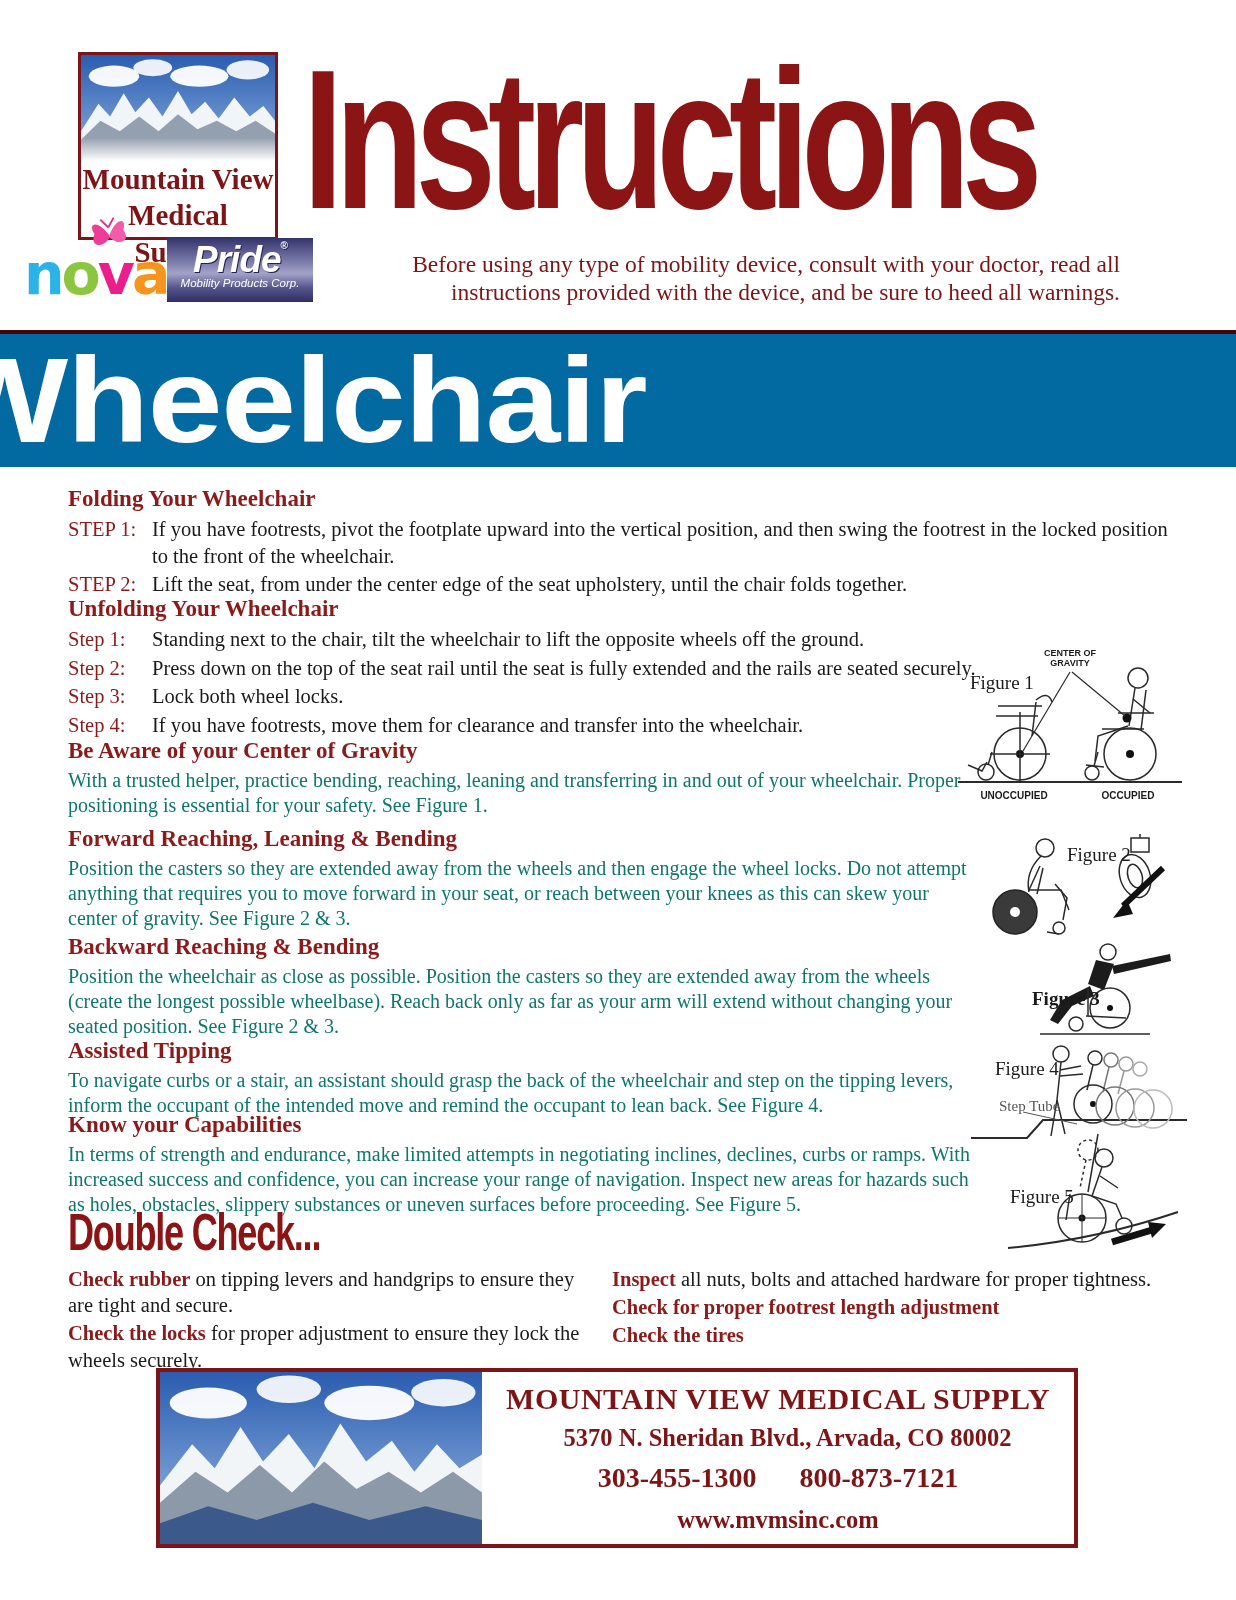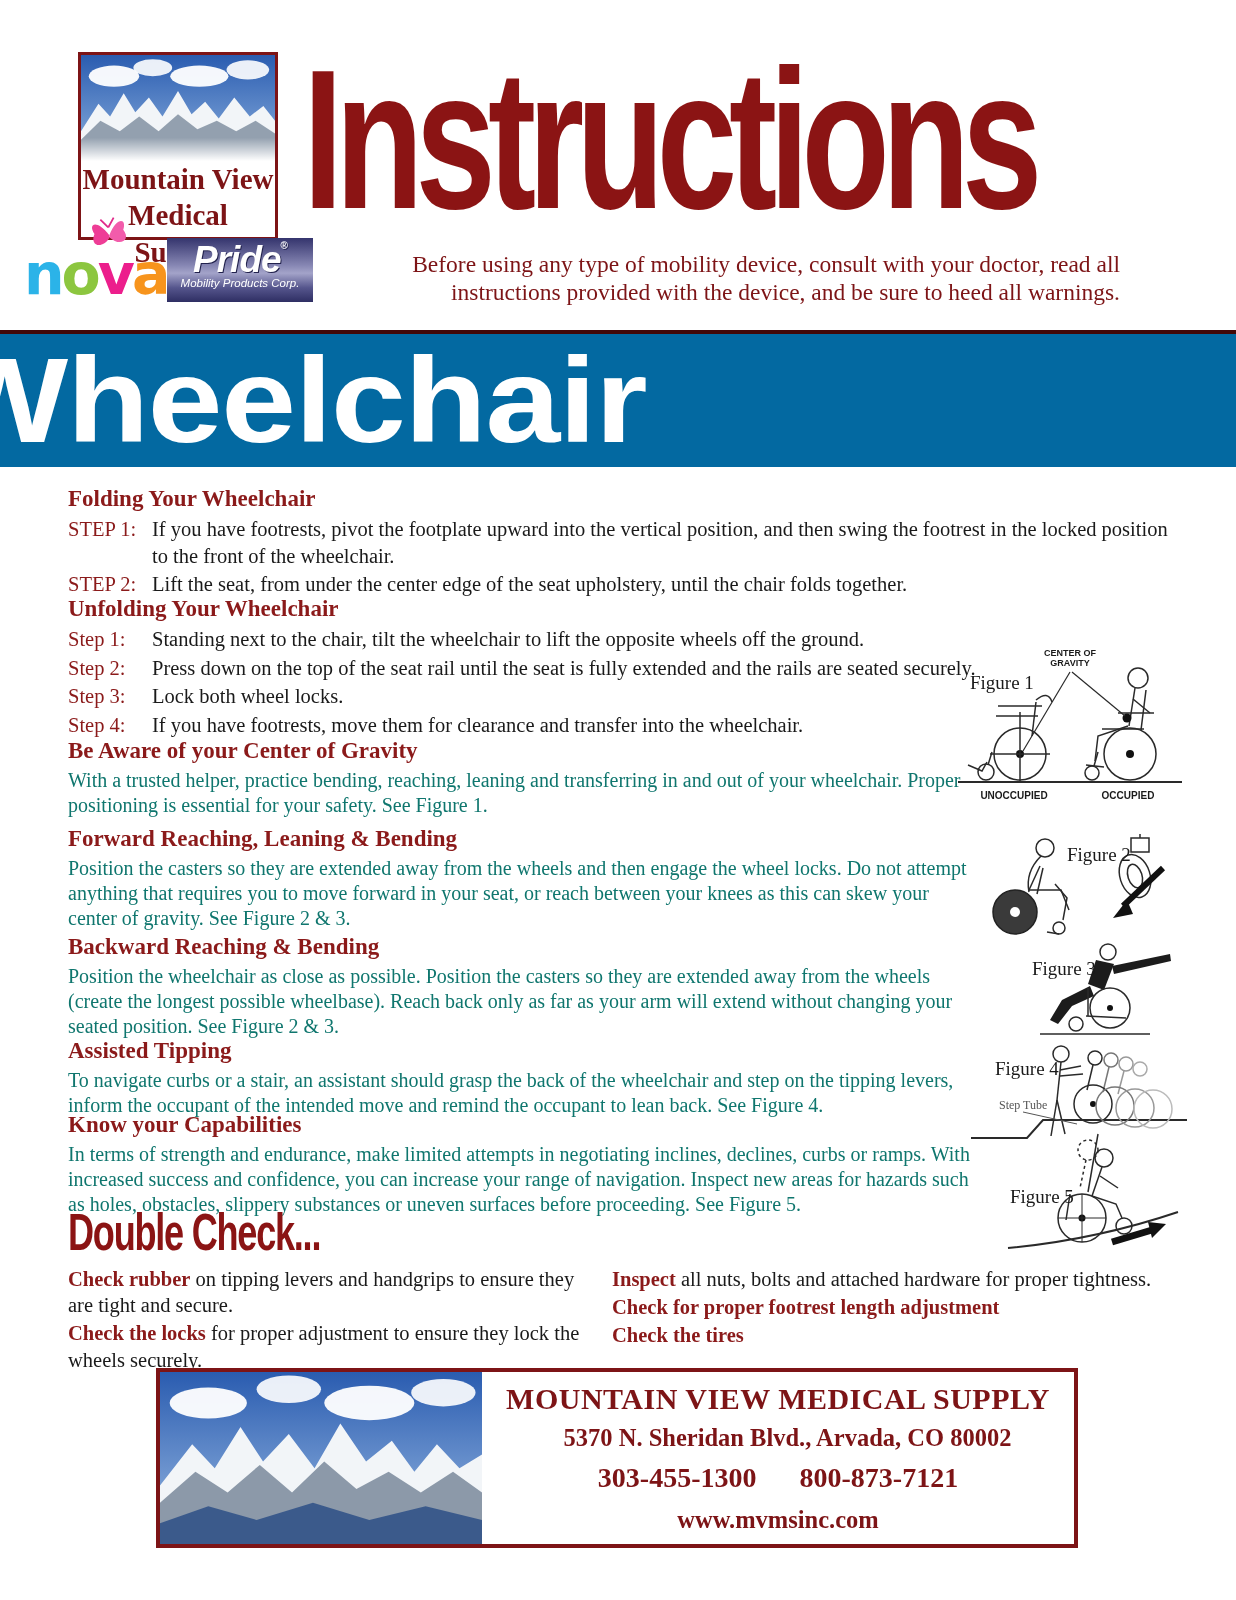--- a/index.html
+++ b/index.html
@@ -60,21 +60,21 @@
     white-space:nowrap;
   }
   .dc-cols { display:flex; margin-top:16px; }
   .dc-left { width:530px; }
   .dc-right { width:560px; margin-left:14px; }
   .dc-item { font-size:20.5px; line-height:1.28; margin-bottom:2px; }
   .dc-lead { font-weight:bold; color:#8b1a1a; }
   
   .figure { position:absolute; }
   .figure-label { position:absolute; font-size:19px; color:#1a1a1a; white-space:nowrap; }
-  .figure-note { position:absolute; font-size:12px; color:#555; white-space:nowrap; }
+  .figure-note { position:absolute; font-size:15px; color:#555; white-space:nowrap; }
   .fig-svg { position:absolute; left:0; top:0; width:100%; height:100%; }
   
   .footer-box { position:absolute; left:156px; top:1368px; width:922px; height:180px;
     border:4px solid #7d1416; background:#fff; display:flex; }
   .footer-photo { width:322px; height:100%; flex:0 0 322px; display:block; }
   .footer-text { flex:1; text-align:center; color:#7d1416; padding-top:10px; }
   .f-company { font-weight:bold; font-size:30px; letter-spacing:0.5px; }
   .f-address { font-weight:bold; font-size:24.5px; margin-top:8px;padding-left:19px; }
   .f-phones  { font-weight:bold; font-size:28px; margin-top:10px; }
   .f-phones .ph { margin:0 18px; }
@@ -289,21 +289,21 @@
       <polygon points="66,22 84,26 74,52 58,46" fill="#1c1c1c" stroke="none"></polygon>
       <polygon points="82,28 140,16 141,23 84,36" fill="#1c1c1c" stroke="none"></polygon>
       <circle cx="80" cy="70" r="20"></circle>
         <circle cx="80" cy="70" r="3" fill="#111" stroke="none"></circle>
       <circle cx="46" cy="86" r="7"></circle>
       <polygon points="60,48 32,62 20,82 28,86 42,68 64,58" fill="#1c1c1c" stroke="none"></polygon>
       <line x1="58" y1="50" x2="58" y2="78"></line>
         <line x1="56" y1="78" x2="96" y2="80"></line>
       <line x1="10" y1="96" x2="120" y2="96"></line>
     </svg>
-    <div class="figure-label" style="left:2px; top:20px;">Figure 3</div>
+    <div class="figure-label" style="left:2px; top:50px;font-weight:bold;">Figure 3</div>
   </div>
 
   <div class="figure" style="left:965px; top:1042px; width:225px; height:110px;">
     <svg class="fig-svg" viewBox="0 0 225 110" fill="none" stroke="#2a2a2a" stroke-width="1.5">
       <path d="M6,96 L62,96 L78,78 L222,78" stroke-width="2"></path>
 
       <circle cx="96" cy="12" r="8"></circle>
       <path d="M96,20 L92,58"></path>
         <path d="M92,58 L86,94"></path>
         <path d="M92,58 L100,92"></path>

